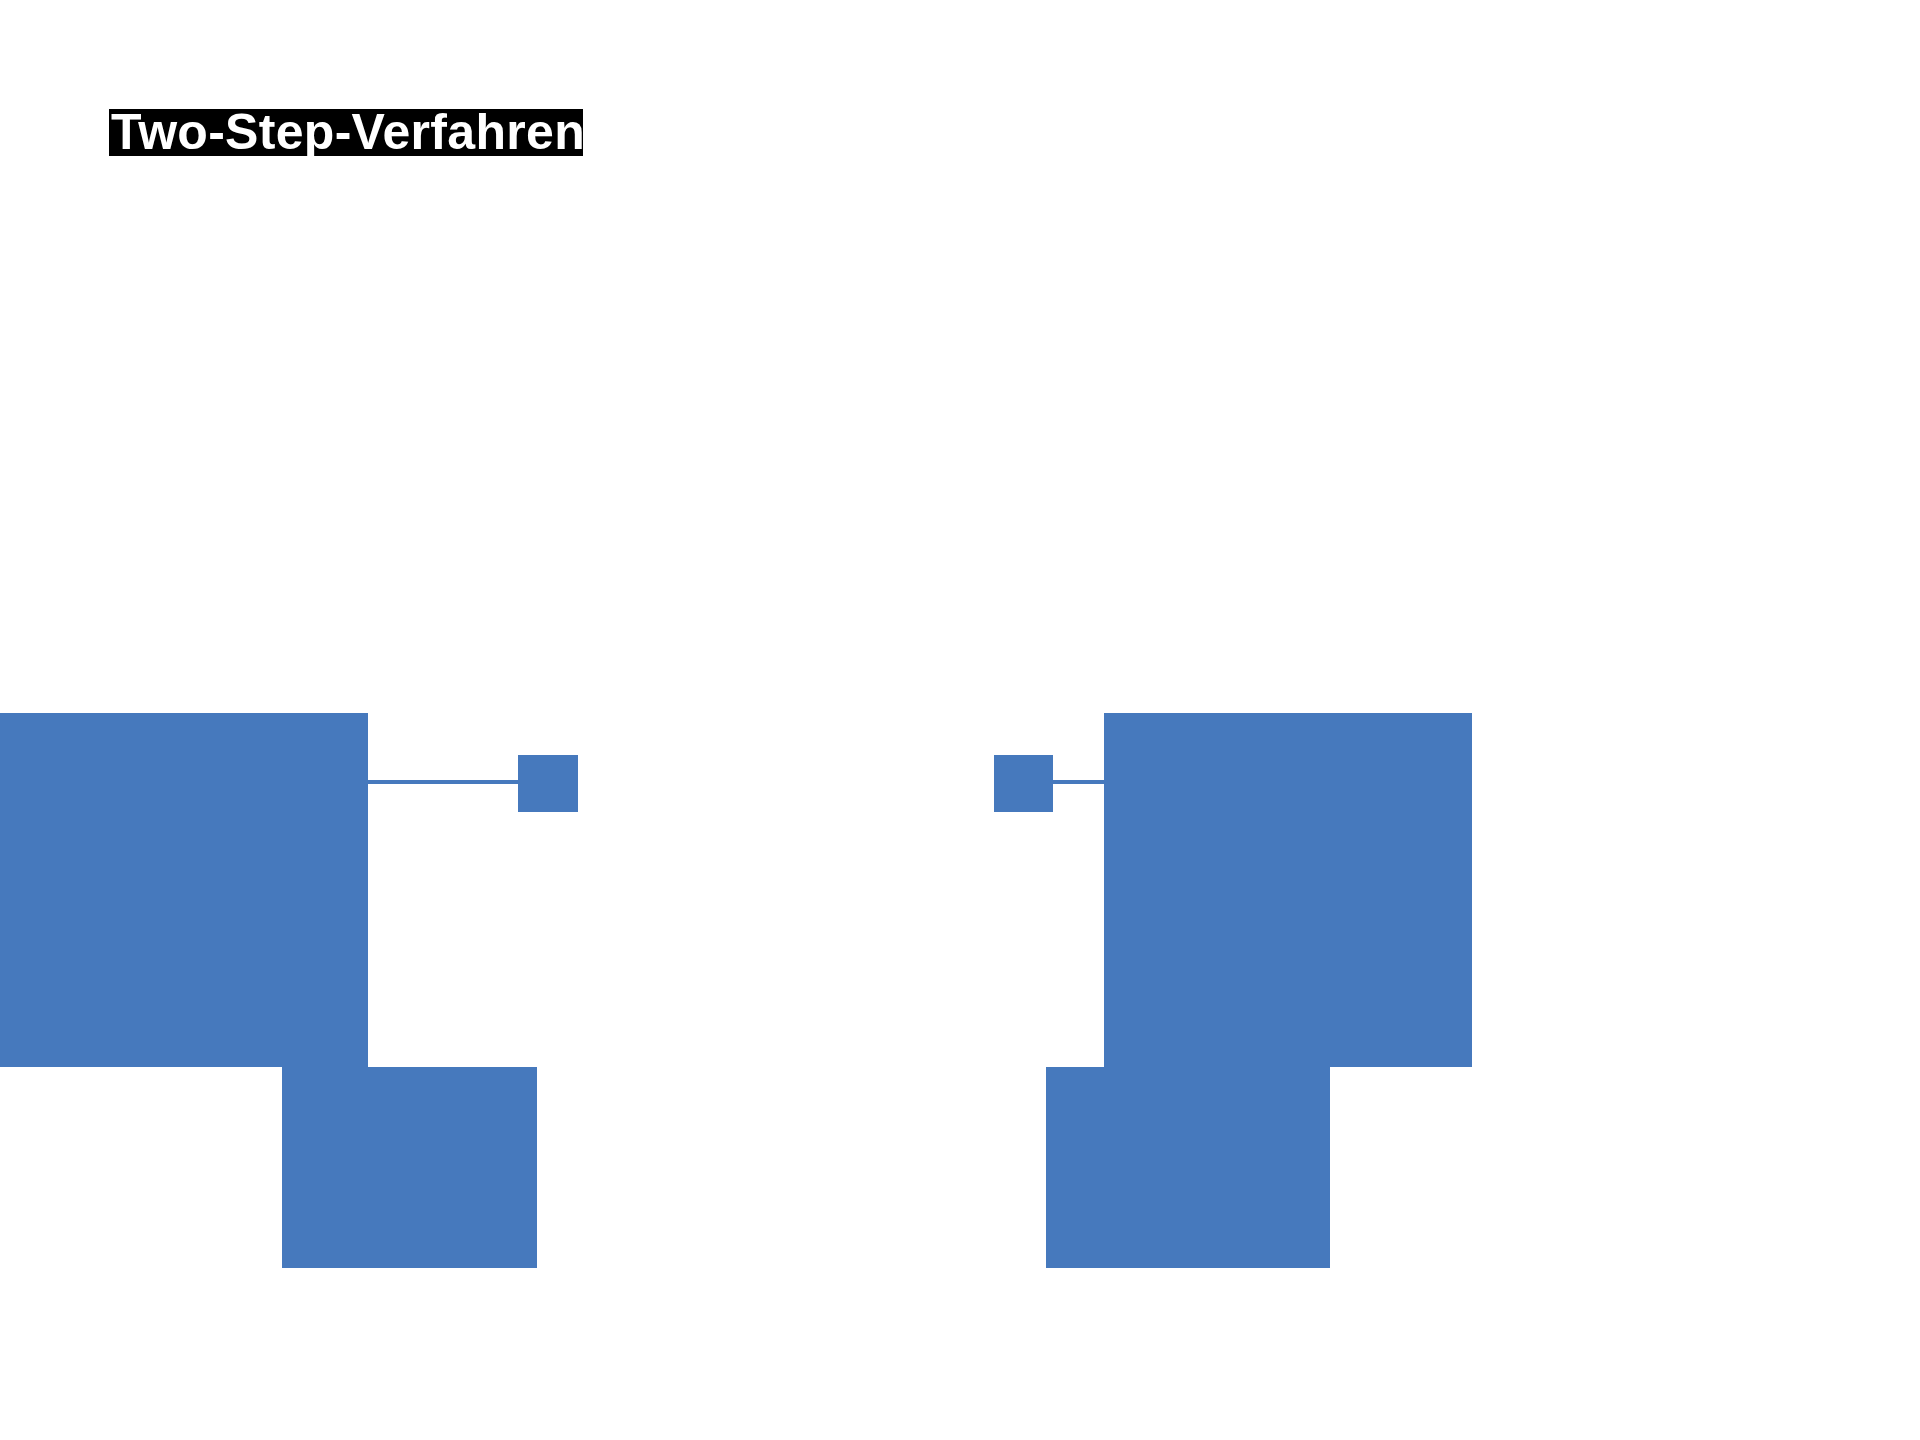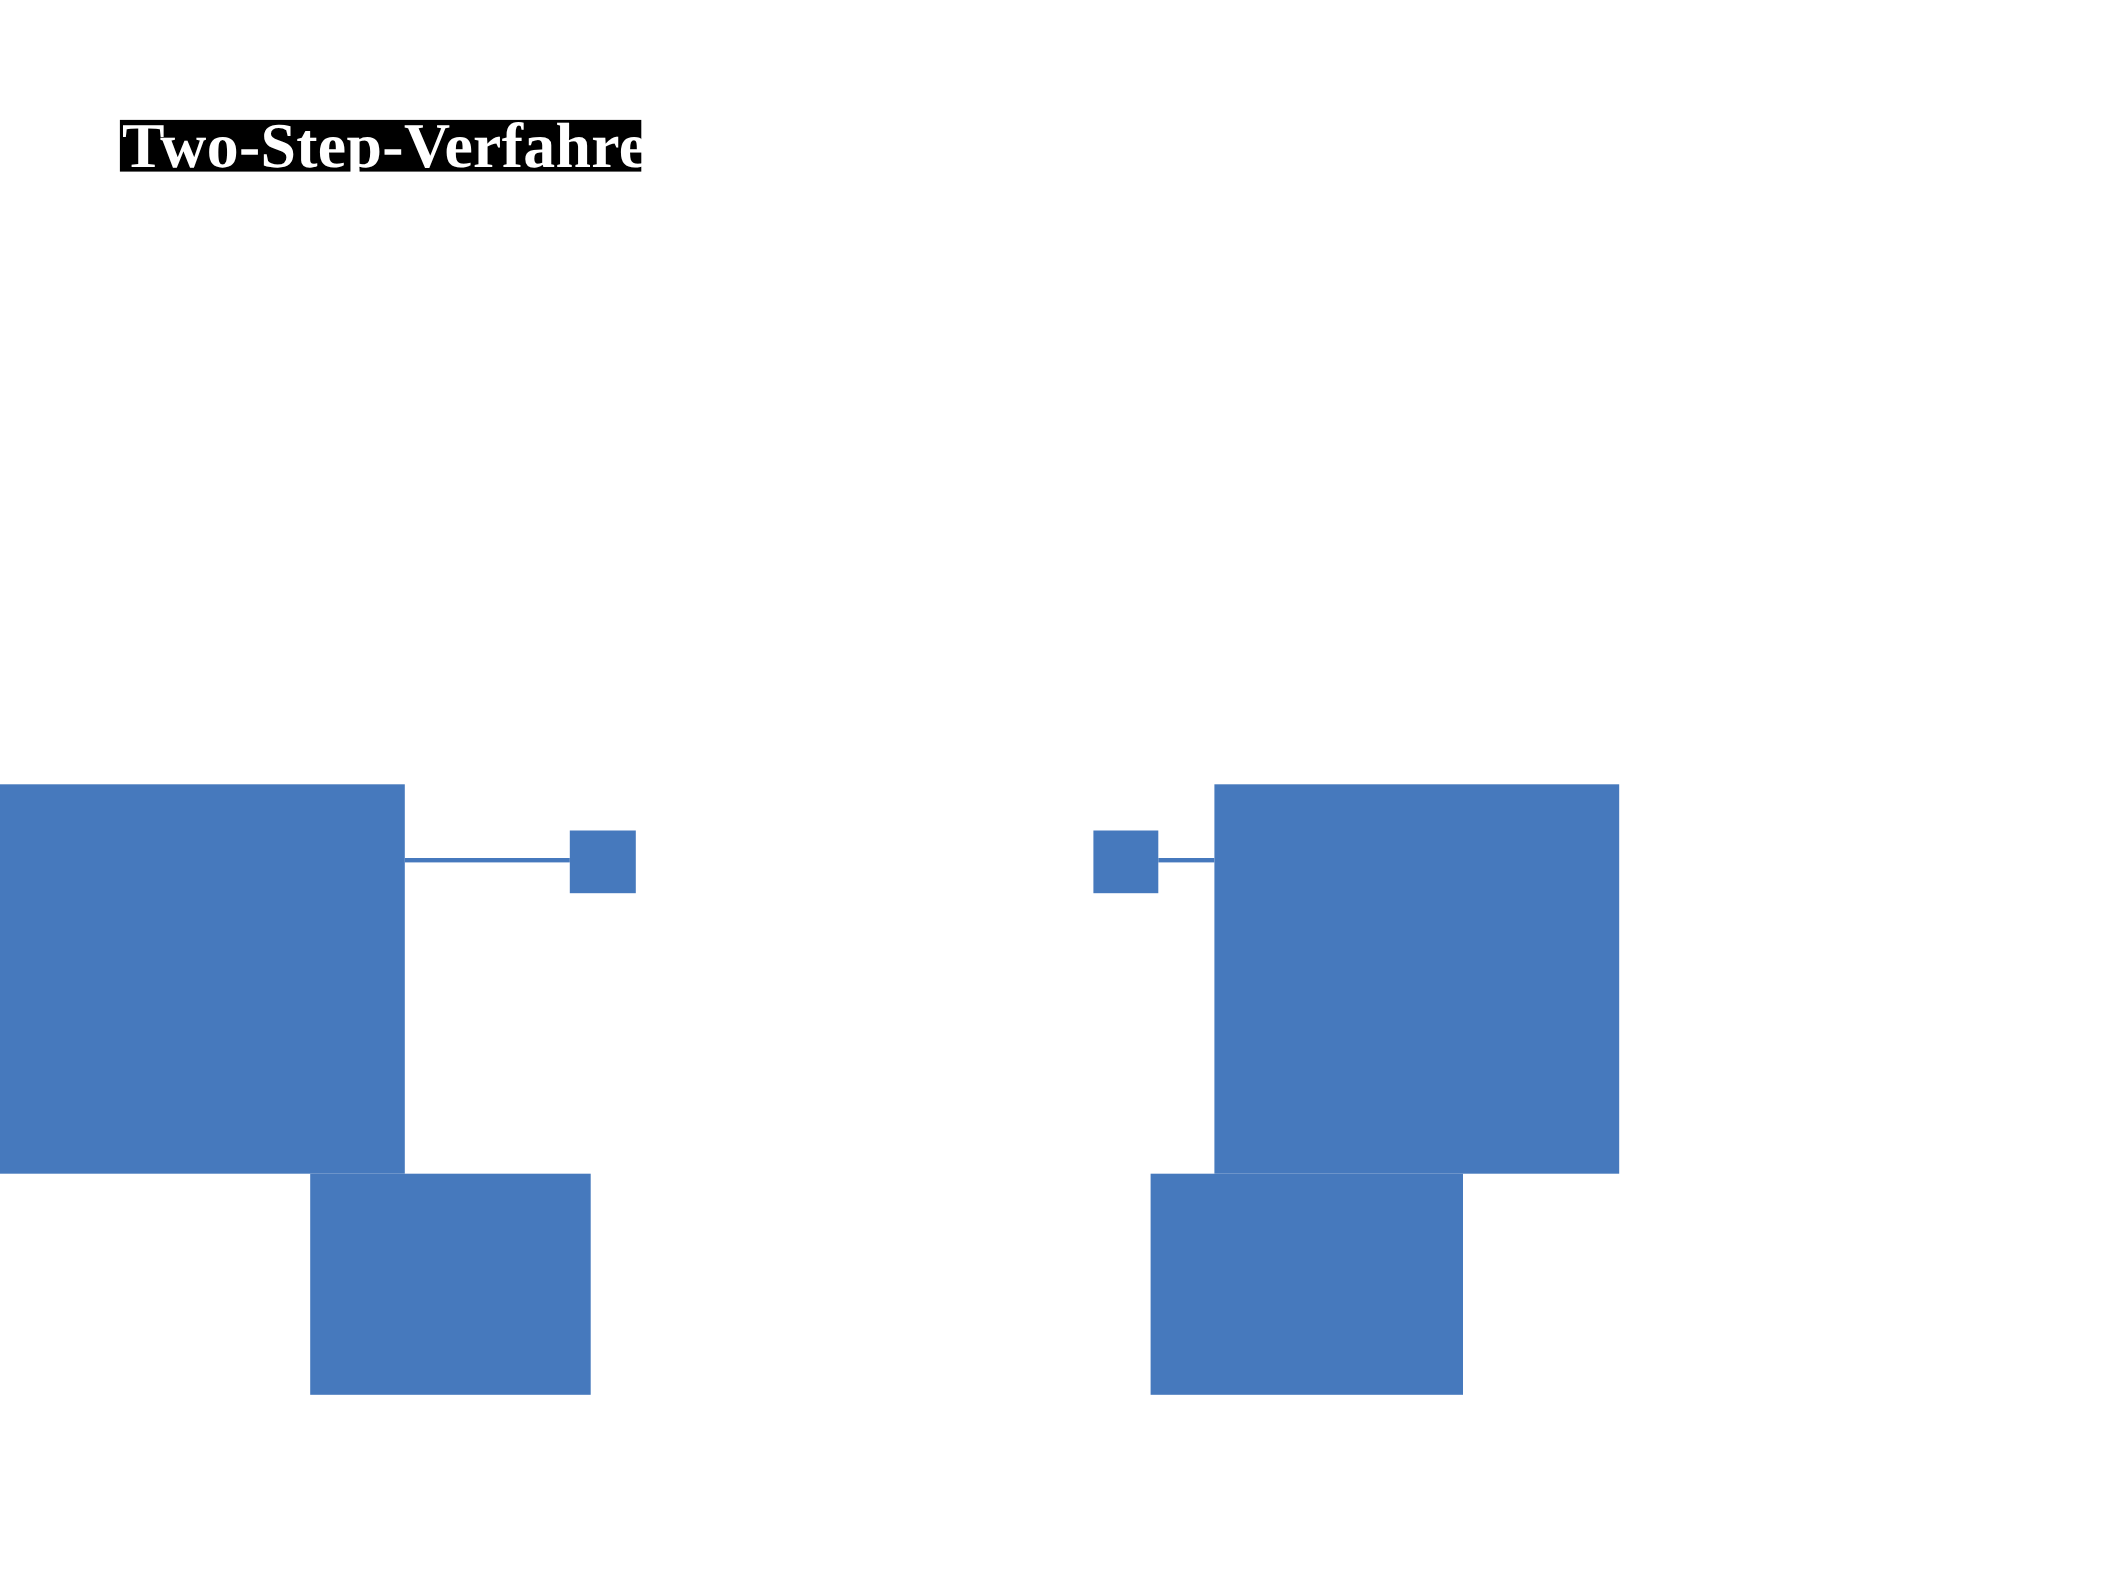--- a/index.html
+++ b/index.html
@@ -21,23 +21,23 @@
     position: absolute;
     left: 109px;
     top: 109px;
     width: 474px;
     height: 47px;
     background: var(--title-bg, #000000);
   }
   .title-text {
     display: block;
     padding-left: 2px;
-    font-family: Liberation Serif, serif;
+    font-family: Liberation Sans, sans-serif;
     font-weight: bold;
-    font-size: 58px;
+    font-size: 50px;
     line-height: 47px;
     letter-spacing: 0.3px;
     white-space: nowrap;
     color: var(--title-fg, #ffffff);
   }
 
   
   .shape {
     position: absolute;
     background: var(--accent, #4679BD);

